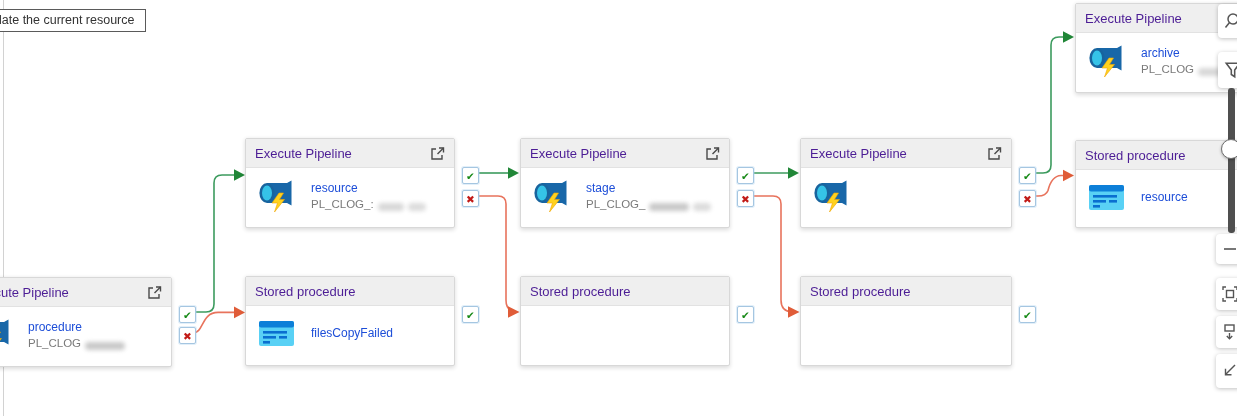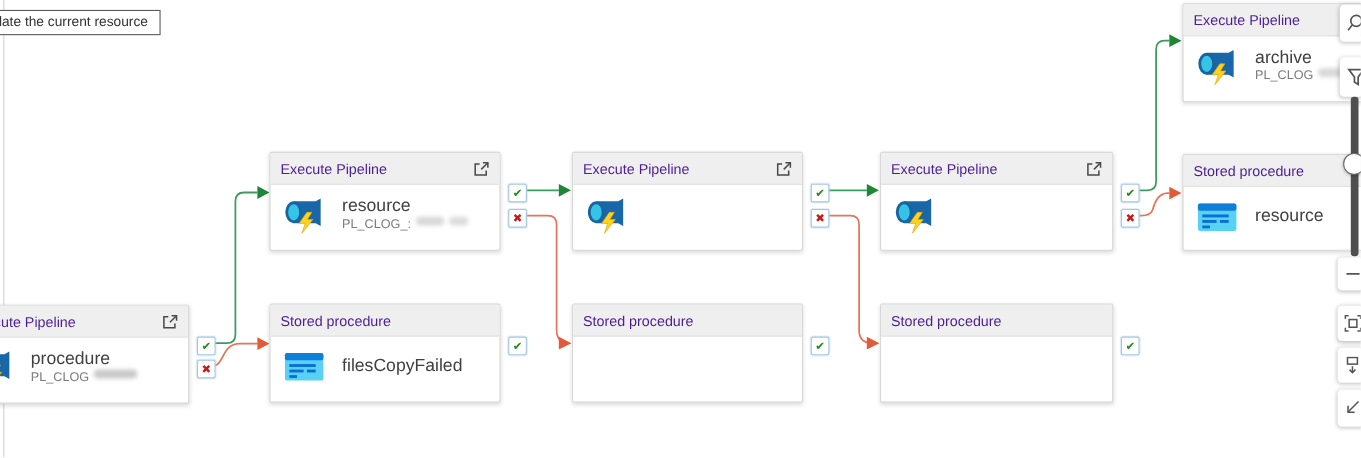--- a/index.html
+++ b/index.html
@@ -14,22 +14,22 @@
 
   
   .node{position:absolute;background:#fff;border:1px solid #d8d8d8;border-radius:2px;
         box-shadow:0 1.5px 4px rgba(0,0,0,.14);height:90px;box-sizing:border-box;}
   .node-header{height:29px;background:#efefef;border-bottom:1px solid #e2e2e2;display:flex;
                align-items:center;justify-content:space-between;padding:0 9px;box-sizing:border-box;}
   .node-type{font-size:13px;color:#4c1d95;white-space:nowrap;}
   .open-icon{width:16px;height:16px;flex:0 0 auto;display:flex;align-items:center;justify-content:center;}
   .node-body{display:flex;align-items:center;padding:7px 10px;gap:13px;}
   .icon-wrap{width:42px;height:40px;flex:0 0 auto;display:flex;align-items:center;justify-content:center;}
-  .node-name{font-size:16px;color:#404040;line-height:18px;}
-  .node-sub{font-size:11.5px;color:#7a7a7a;line-height:14px;display:flex;align-items:flex-start;gap:4px;}
+  .node-name{font-size:12px;color:#1d4ed8;line-height:18px;}
+  .node-sub{font-size:11.5px;color:#7a7a7a;line-height:14px;display:flex;align-items:flex-end;gap:4px;}
   .redact{display:inline-block;height:8px;border-radius:4px;background:#c9c9c9;filter:blur(2px);}
   .r40{width:40px}.r26{width:26px;background:#d8d8d8}.r18{width:18px;background:#dcdcdc}
 
   
   .badge{position:absolute;width:15px;height:15px;background:#fff;border:1px solid #a5c6e1;
          border-radius:2px;box-shadow:0 0 0 1px rgba(173,209,238,.35);display:flex;align-items:center;
          justify-content:center;font-family:"DejaVu Sans",sans-serif;font-size:10.5px;font-weight:bold;}
   .badge.ok{color:#188a18;}
   .badge.fail{color:#c21b17;}
 
@@ -154,20 +154,28 @@
     </div>
     <div class="node-body">
       <span class="icon-wrap">
         <svg width="40" height="38" viewBox="0 0 40 38">
           <path d="M10 7 H30 L34.5 4.5 V29.5 L30 27 H10 Z" fill="#1867a8"></path>
           <ellipse cx="10" cy="17" rx="7.6" ry="10" fill="#18649e"></ellipse>
           <ellipse cx="10" cy="17" rx="5" ry="7.4" fill="#35c3e8"></ellipse>
           <polygon points="22,17 15,27 20.5,27 17.5,36 27.5,23.5 22.5,23.5 26.5,17" fill="#ffd21f" stroke="#f0a500" stroke-width="0.6"></polygon>
         </svg>
         </span>
+      <div class="node-text">
+        <div class="node-name">stage</div>
+        <div class="node-sub">
+          <span>PL_CLOG_</span>
+            <span class="redact r40"></span>
+            <span class="redact r18"></span>
+        </div>
+      </div>
     </div>
     <div class="badge ok" style="left:216px;top:28px">✔</div>
     <div class="badge fail" style="left:216px;top:51px">✖</div>
   </div>
 
   <div class="node" style="left:800px;top:138px;width:212px">
     <div class="node-header">
       <span class="node-type">Execute Pipeline</span>
       <span class="open-icon">
         <svg width="15" height="15" viewBox="0 0 15 15" fill="none" stroke="#4a4a4a" stroke-width="1.4">

